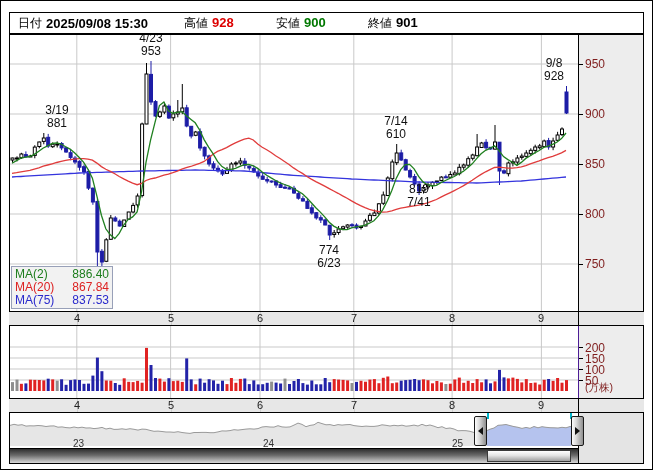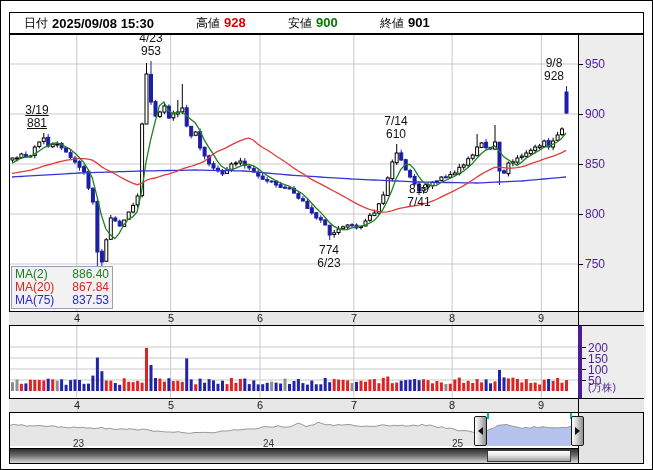--- a/index.html
+++ b/index.html
@@ -1,37 +1,37 @@
 <!DOCTYPE html>
 <html><head>
 <meta charset="utf-8">
 <style>
   html,body{margin:0;padding:0;background:#fff;font-family:"Liberation Sans",sans-serif;}
   #frame{position:relative;width:653px;height:470px;border:1px solid #000;box-sizing:border-box;background:#fff;overflow:hidden;}
   .box{position:absolute;border:1px solid #000;background:#fff;box-sizing:content-box;}
   
   #header{left:8px;top:11px;width:633px;height:20px;display:flex;align-items:center;font-size:12px;color:#000;white-space:nowrap;}
-  #header .lbl{margin-left:14px;text-align:right;}
+  #header .lbl{margin-left:8px;text-align:right;}
   #header .val{font-weight:bold;font-size:13px;margin-left:4px;}
   #header .grp{width:92px;display:inline-flex;}
   
   #chartBox{left:8px;top:33px;width:633px;height:276px;}
   #mainPlot{position:absolute;left:0;top:0;width:568px;height:276px;overflow:hidden;}
   #priceAxis{position:absolute;left:568px;top:0;width:64px;height:276px;border-left:1px solid #000;background:#ededed;}
-  .ytick{position:absolute;font-size:12px;color:#4c1d95;left:6px;}
+  .ytick{position:absolute;font-size:12px;color:#7f1d1d;left:6px;}
   .tickmark{position:absolute;left:0;width:4px;height:1px;background:#000;}
   .xstrip{left:8px;width:635px;height:13px;background:#e7e7e7;position:absolute;}
   .xstrip .mlabel{position:absolute;top:0;font-size:11px;line-height:13px;color:#222;width:12px;text-align:center;}
   .xstrip .vline{position:absolute;top:0;width:1px;height:13px;background:#cfcfcf;}
   .xstrip .divider{position:absolute;top:0;left:569px;width:1px;height:13px;background:#000;}
   #strip1{top:311px;}
   #strip2{top:398px;}
   #volBox{left:8px;top:324px;width:633px;height:72px;}
   #volPlot{position:absolute;left:0;top:0;width:568px;height:72px;overflow:hidden;}
-  #volAxis{position:absolute;left:568px;top:0;width:64px;height:72px;border-left:4px solid #4c1d95;background:#ededed;}
+  #volAxis{position:absolute;left:568px;top:0;width:64px;height:72px;border-left:1px solid #4c1d95;background:#ededed;}
   
   #maLegend{position:absolute;left:1px;bottom:2px;width:94px;background:#f2f2f2;border:1px solid #98a0b8;font-size:12px;line-height:13px;padding:1px 3px;}
   #maLegend .row{display:flex;justify-content:space-between;}
   #volLegend{position:absolute;left:1px;top:1px;background:#efefef;border:1px solid #777;font-size:12px;line-height:13px;padding:0 5px 1px 3px;color:#2a2ab0;white-space:nowrap;}
   #volLegend .v{margin-left:9px;}
   
   .ann{position:absolute;width:44px;text-align:center;font-size:12px;line-height:13px;color:#111;}
   
   #navBox{left:8px;top:411px;width:633px;height:50px;}
   #navPlot{position:absolute;left:0;top:0;width:568px;height:35px;overflow:hidden;background:#fff;}
@@ -344,21 +344,21 @@
           </div>
         <div class="row" style="color: rgb(221, 34, 34);">
             <span>MA(20)</span>
             <span>867.84</span>
           </div>
         <div class="row" style="color: rgb(41, 41, 204);">
             <span>MA(75)</span>
             <span>837.53</span>
           </div>
       </div>
-    <div class="ann" style="left: 5px; top: 69px; text-decoration: underline;">
+    <div class="ann" style="left: 25px; top: 69px;">
           <div>3/19</div>
           <div>881</div>
         </div>
         <div class="ann" style="left: 119px; top: -3px;">
           <div>4/23</div>
           <div>953</div>
         </div>
         <div class="ann" style="left: 364px; top: 80px;">
           <div>7/14</div>
           <div>610</div>

